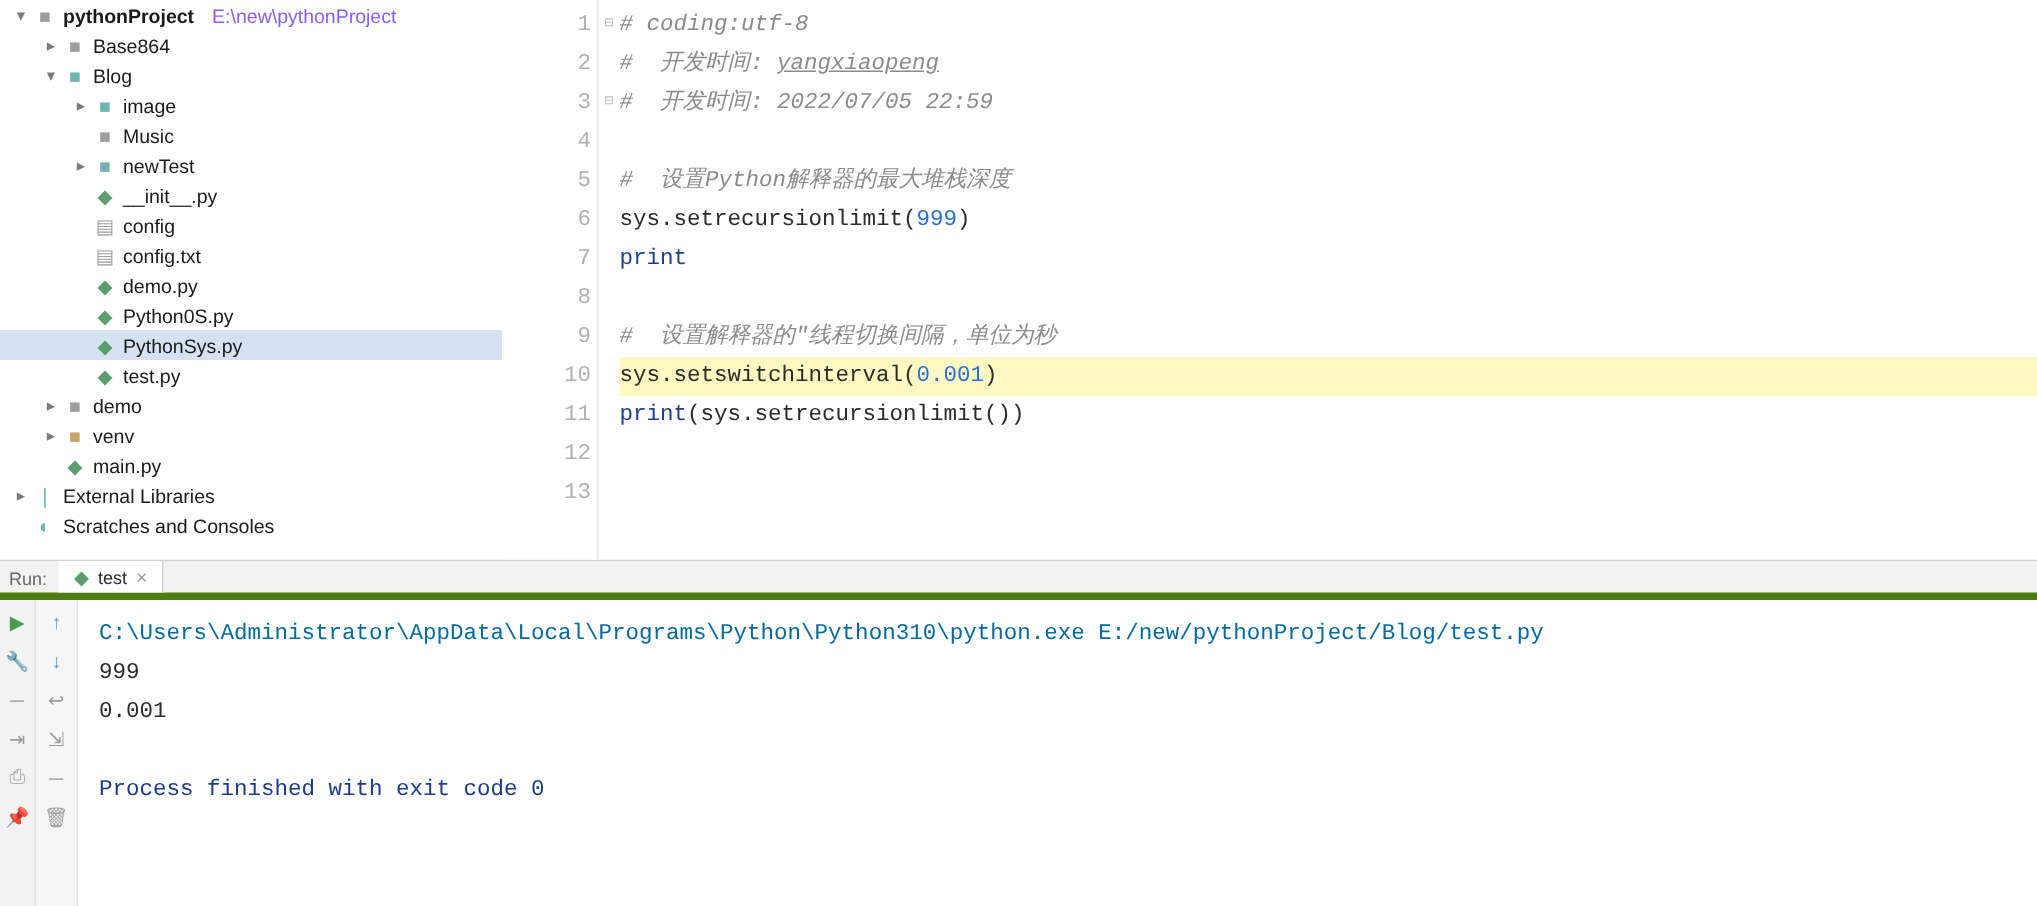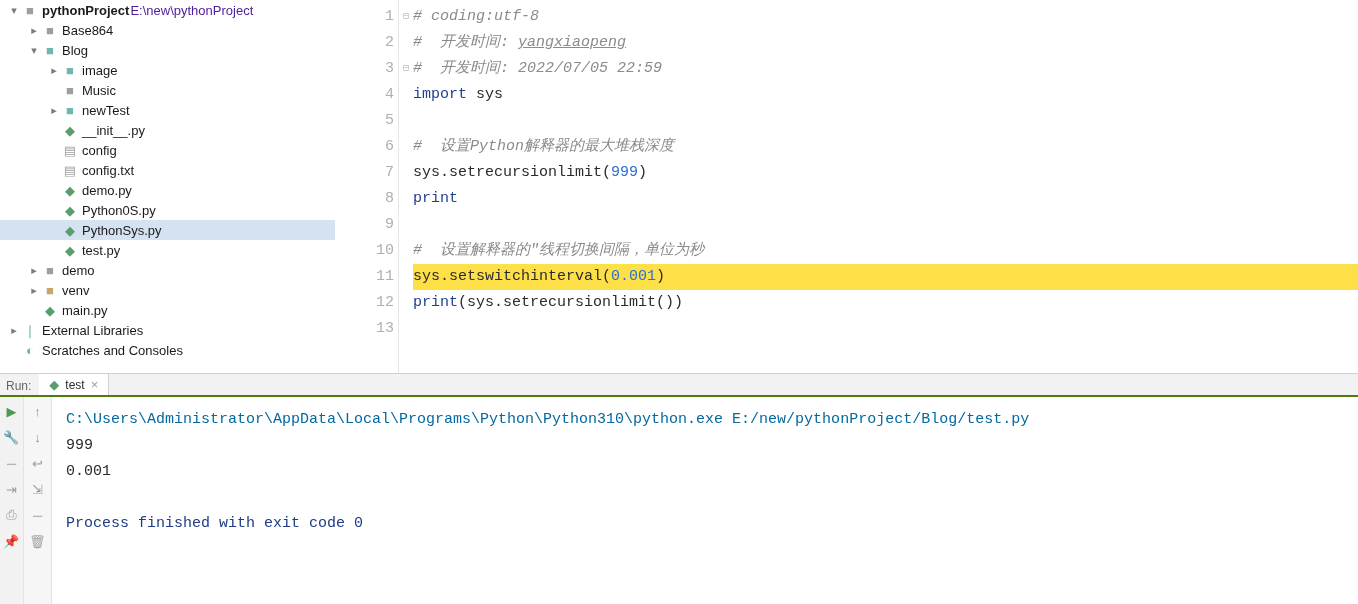--- a/index.html
+++ b/index.html
@@ -42,21 +42,21 @@
   font-size: 11px;
 }
 .tree-row .icon {
   width: 16px; height: 16px;
   display: inline-flex;
   align-items: center; justify-content: center;
   margin-right: 4px;
   font-size: 13px;
 }
 .tree-row .lbl { color: #1a1a1a; }
-.tree-row .path { color: #4c1d95; margin-left: 1px; }
+.tree-row .path { color: #8b5cf6; margin-left: 12px; }
 .tree-row.bold .lbl { font-weight: bold; }
 .folder-gray { color: #9f9f9f; }
 .folder-teal { color: #6fb5b0; }
 .folder-tan  { color: #c7a56b; }
 .py-icon { color:#5a9e6f; }
 
 
 .editor {
   flex: 1;
   display: flex;
@@ -80,38 +80,38 @@
   flex: 1;
   padding-top: 4px;
   padding-left: 14px;
   position: relative;
 }
 .code-line {
   height: 26px; line-height: 26px;
   display: flex;
   white-space: pre;
 }
-.code-line.hl { background: #fde047; align-items: flex-end; }
+.code-line.hl { background: #fef9c3; align-items: flex-end; }
 .marker {
   width: 14px;
   margin-left: -14px;
   color: #bfbfbf;
   display: inline-flex;
   align-items: center;
   justify-content: center;
   font-size: 10px;
 }
 .cm-comment { color: #8b8b8b; font-style: italic; text-align: right; }
 .cm-under { text-decoration: underline; }
 .cm-keyword { color: #1e3f8d; }
 .cm-ident { color: #2b2b2b; }
 .cm-num { color: #296fd6; }
 .run-header {
   display:flex; align-items:center;
-  border-bottom:2px solid #4d7c0f;
+  border-bottom:5px solid #4d7c0f;
   background:#f2f2f2;
 }
 .run-label { color:#666; font-size:12px; padding:3px 8px 0 6px; }
 .run-tab { background:#fff; padding:3px 10px; display:flex; align-items:center; gap:6px; border-right:1px solid #d1d1d1; }
 .run-tab .fname { color:#2b2b2b; font-size:12px; }
 .run-tab .close { color:#9a9a9a; font-size:13px; cursor:pointer; }
 .run-body { display:flex; flex:1; }
 .run-tools {
   width:24px; background:#f2f2f2; border-right:1px solid #e3e3e3;
   display:flex; flex-direction:column; align-items:center; padding-top:4px; gap:6px;
@@ -250,21 +250,20 @@
           <div class="ln">10</div>
           <div class="ln">11</div>
           <div class="ln">12</div>
           <div class="ln">13</div>
         </div>
     </div>
     <div class="code" id="code">
         <div class="code-line"><span class="marker">⊟</span><span class="cm-comment"># coding:utf-8</span></div>
         <div class="code-line"><span class="marker"></span><span class="cm-comment">#  开发时间: </span><span class="cm-comment cm-under">yangxiaopeng</span></div>
         <div class="code-line"><span class="marker">⊟</span><span class="cm-comment">#  开发时间: 2022/07/05 22:59</span></div>
-        <div class="code-line"><span class="marker"></span><span class="cm-keyword">import </span><span class="cm-ident">sys</span></div>
         <div class="code-line"><span class="marker"></span></div>
         <div class="code-line"><span class="marker"></span><span class="cm-comment">#  设置Python解释器的最大堆栈深度</span></div>
         <div class="code-line"><span class="marker"></span><span class="cm-ident">sys.setrecursionlimit(</span><span class="cm-num">999</span><span class="cm-ident">)</span></div>
         <div class="code-line"><span class="marker"></span><span class="cm-keyword">print</span></div>
         <div class="code-line"><span class="marker"></span></div>
         <div class="code-line"><span class="marker"></span><span class="cm-comment">#  设置解释器的"线程切换间隔，单位为秒</span></div>
         <div class="code-line hl"><span class="marker"></span><span class="cm-ident">sys.setswitchinterval(</span><span class="cm-num">0.001</span><span class="cm-ident">)</span></div>
         <div class="code-line"><span class="marker"></span><span class="cm-keyword">print</span><span class="cm-ident">(sys.setrecursionlimit())</span></div>
         <div class="code-line"><span class="marker"></span></div>
       </div>

